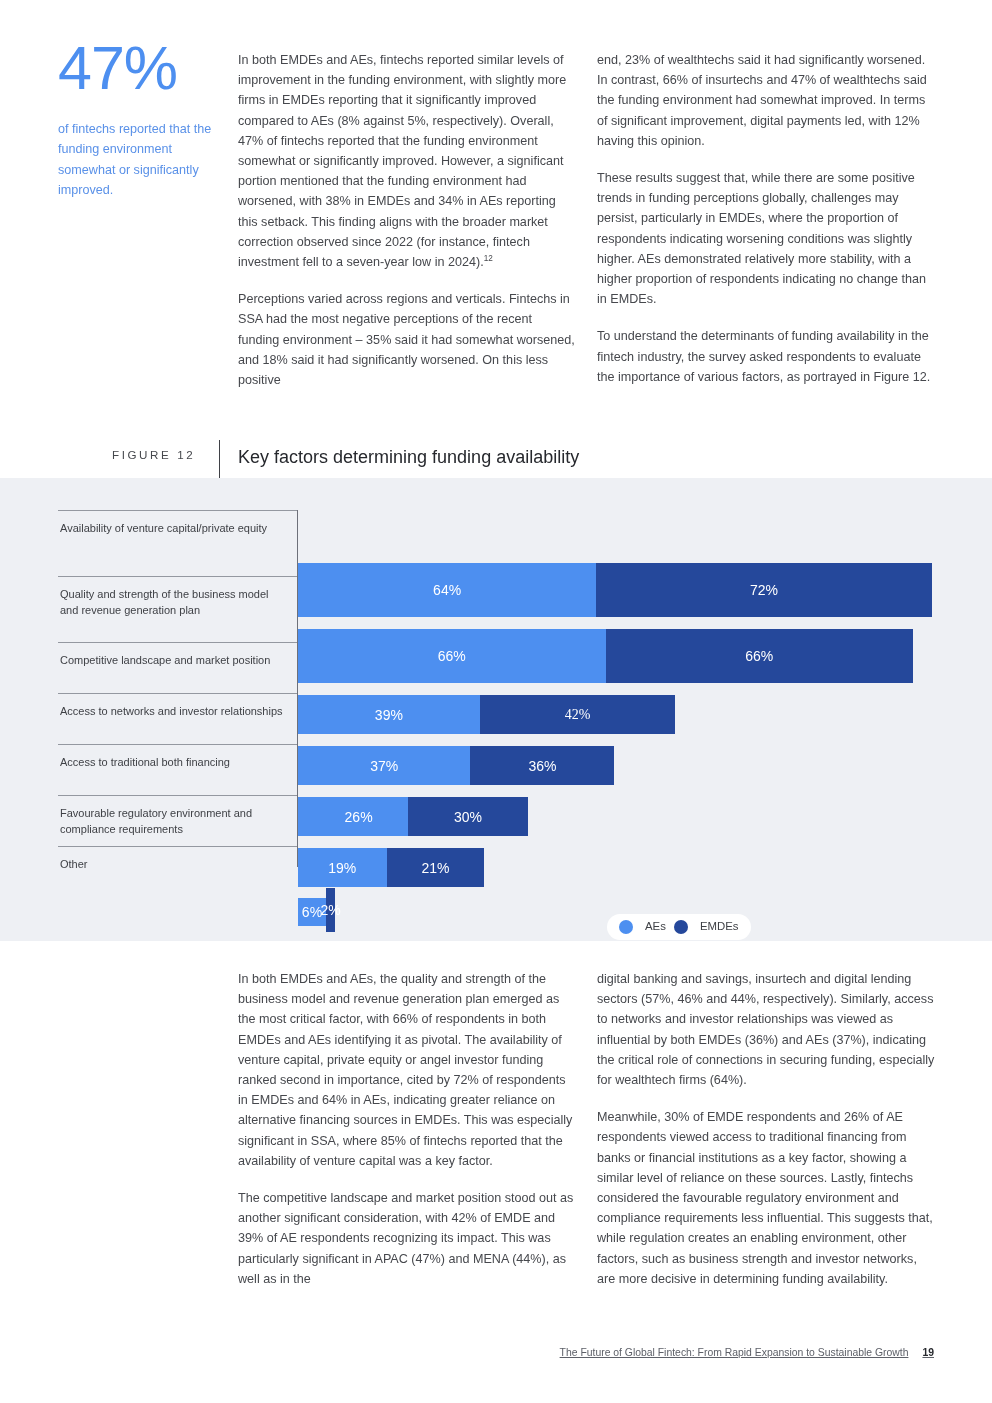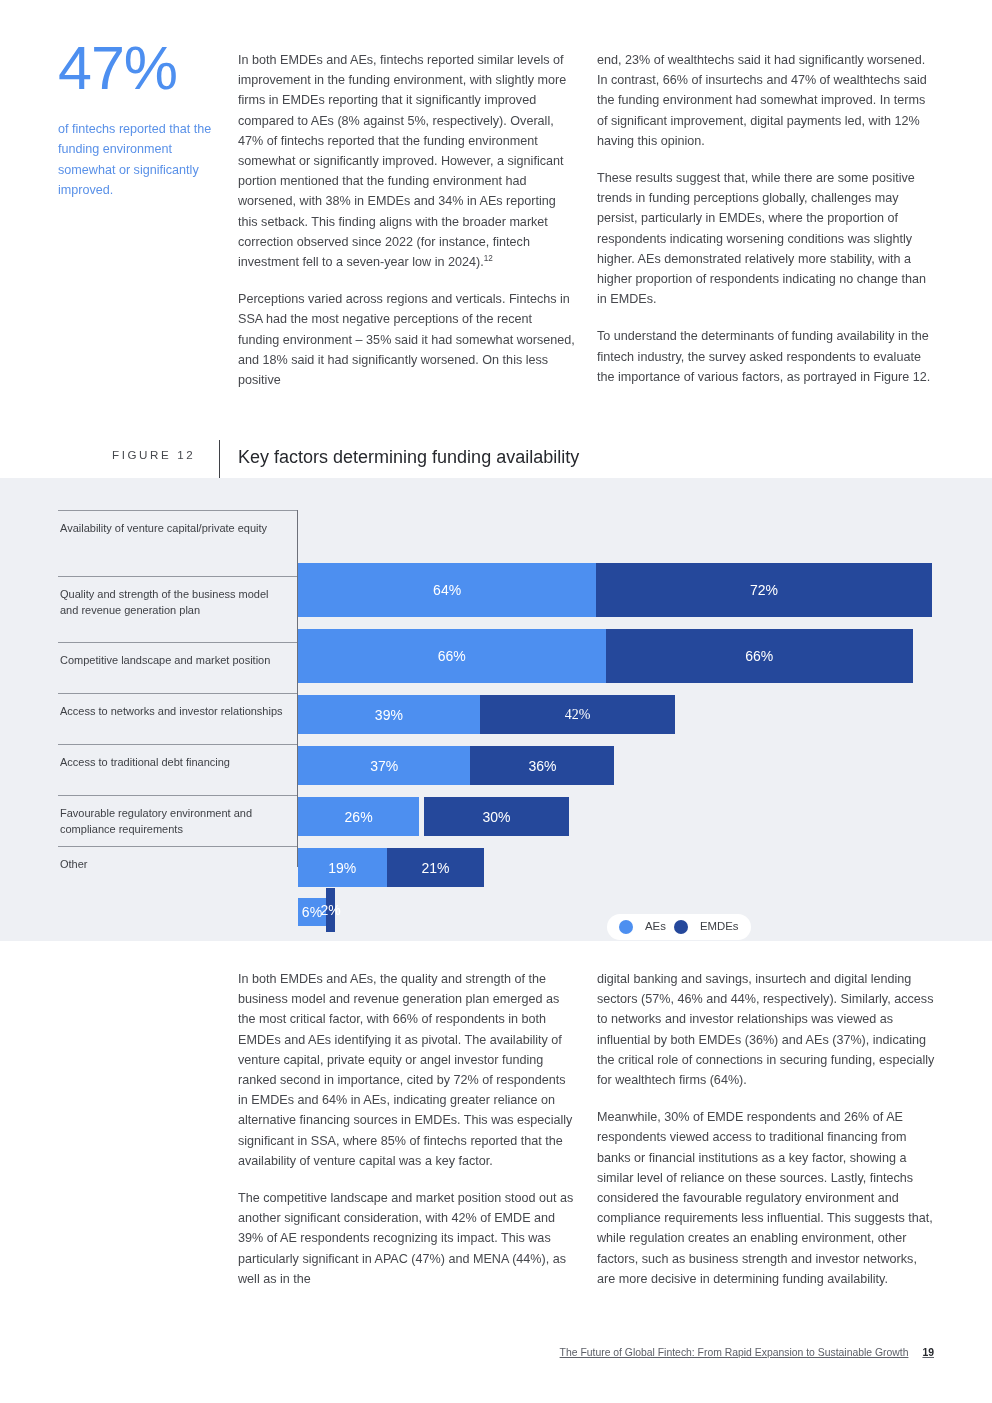--- a/index.html
+++ b/index.html
@@ -162,24 +162,24 @@
           <div class="row" style="top: 183px; height: 49px;">
             <div class="row-sep"></div>
             <div class="row-label">Access to networks and investor relationships</div>
             <div class="bars" style="width: 640px;">
               <div class="bar bar-ae" style="left: 0px; width: 172.42px; top: 5px; height: 39px;">37%</div>
               <div class="bar bar-emde" style="left: 172.42px; width: 144px; top: 5px; height: 39px;">36%</div>
             </div>
           </div>
           <div class="row" style="top: 234px; height: 49px;">
             <div class="row-sep"></div>
-            <div class="row-label">Access to traditional debt financing</div>
+            <div class="row-label">Access to traditional both financing</div>
             <div class="bars" style="width: 640px; padding-left: 41px;">
               <div class="bar bar-ae" style="left: 0px; width: 121.16px; top: 5px; height: 39px;">26%</div>
-              <div class="bar bar-emde" style="left: 126px; width: 145px; top: 5px; height: 39px;">30%</div>
+              <div class="bar bar-emde" style="left: 110px; width: 120px; top: 5px; height: 39px;">30%</div>
             </div>
           </div>
           <div class="row" style="top: 285px; height: 49px;">
             <div class="row-sep"></div>
             <div class="row-label">Favourable regulatory environment and compliance requirements</div>
             <div class="bars" style="width: 640px;">
               <div class="bar bar-ae" style="left: 0px; width: 88.54px; top: 5px; height: 39px;">19%</div>
               <div class="bar bar-emde" style="left: 88.54px; width: 97.86px; top: 5px; height: 39px;">21%</div>
             </div>
           </div>

